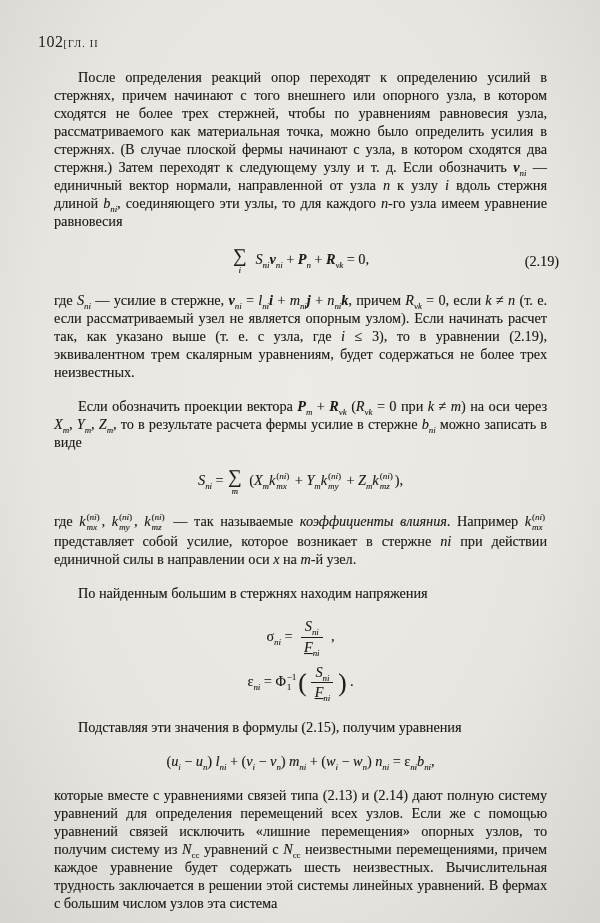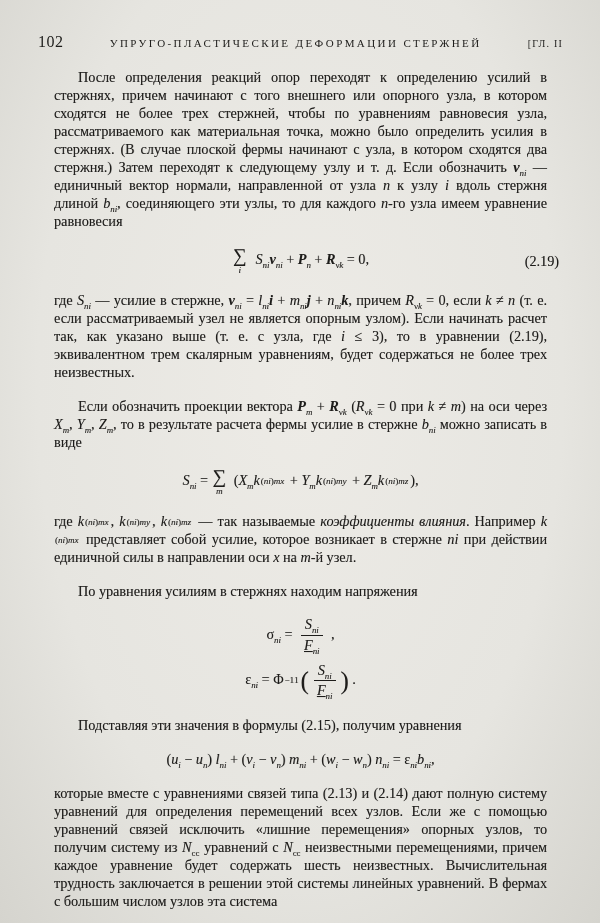--- a/index.html
+++ b/index.html
@@ -32,36 +32,35 @@
   .indent { text-indent:24px; }
   sub, sup { font-size:0.62em; line-height:0; }
   
   .eq { position:relative; text-align:center; margin:7px 0; text-indent:0; white-space:nowrap; }
   .eq-num { position:absolute; right:4px; top:50%; transform:translateY(-50%); }
   
   .sum { display:inline-flex; flex-direction:column; align-items:center; vertical-align:middle; line-height:1; margin:0 4px 0 1px; }
   .sum-top { font-size:19px; line-height:1; }
   .sum-bot { font-size:9px; line-height:1; margin-top:1px; }
   
-  .ss { display:inline-flex; flex-direction:row; align-items:flex-start; vertical-align:middle; font-size:9px; line-height:1.05; margin:0 2px 0 1px; }
+  .ss { display:inline-flex; flex-direction:column; align-items:flex-start; vertical-align:middle; font-size:9px; line-height:1.05; margin:0 2px 0 1px; }
   
   .frac { display:inline-flex; flex-direction:column; align-items:center; vertical-align:middle; line-height:1.25; margin:0 4px; }
   .fr-n { padding:0 4px 1px; border-bottom:1px solid currentColor; }
   .fr-d { padding:1px 4px 0;text-decoration:underline; }
   .bigp { font-size:1.75em; vertical-align:middle; }
   .vec i { font-weight:bold; }
   .sp8 { display:inline-block; width:5px; }
 </style>
 </head>
 <body>
 
 <div class="page">
   <header class="running-head">
     <span class="page-num">102</span>
-    <span class="running-title">УПРУГО-ПЛАСТИЧЕСКИЕ ДЕФОРМАЦИИ СТЕРЖНЕЙ</span>
     <span class="chapter">[ГЛ. II</span>
   </header>
 
   <main class="body-text">
     <p class="indent">После определения реакций опор переходят к определению усилий в стержнях, причем начинают с того внешнего или опорного узла, в котором сходятся не более трех стержней, чтобы по уравнениям равновесия узла, рассматриваемого как материальная точка, можно было определить усилия в стержнях. (В случае плоской фермы начинают с узла, в котором сходятся два стержня.) Затем переходят к следующему узлу и т. д. Если обозначить <b class="vec"><i>ν</i></b><sub><i>ni</i></sub> — единичный вектор нормали, направленной от узла <i>n</i> к узлу <i>i</i> вдоль стержня длиной <i>b<sub>ni</sub></i>, соединяющего эти узлы, то для каждого <i>n</i>-го узла имеем уравнение равновесия</p>
 
     <div class="eq">
       <span class="eq-body"><span class="sum">
             <span class="sum-top">∑</span>
             <span class="sum-bot"><i>i</i></span>
@@ -96,21 +95,21 @@
           <span class="ss-t">(<i>ni</i>)</span>
           <span class="ss-b"><i>my</i></span>
         </span>, <i>k</i><span class="ss">
           <span class="ss-t">(<i>ni</i>)</span>
           <span class="ss-b"><i>mz</i></span>
         </span> — так называемые <i>коэффициенты влияния</i>. Например <i>k</i><span class="ss">
           <span class="ss-t">(<i>ni</i>)</span>
           <span class="ss-b"><i>mx</i></span>
         </span> представляет собой усилие, которое возникает в стержне <i>ni</i> при действии единичной силы в направлении оси <i>x</i> на <i>m</i>-й узел.</p>
 
-    <p class="indent">По уравнения усилиям в стержнях находим напряжения</p>
+    <p class="indent">По найденным большим в стержнях находим напряжения</p>
 
     <div class="eq">
       <span class="eq-body">σ<sub><i>ni</i></sub> = <span class="frac">
             <span class="fr-n"><i>S<sub>ni</sub></i></span>
             <span class="fr-d"><i>F<sub>ni</sub></i></span>
           </span> ,</span>
     </div>
 
 
     <div class="eq">

